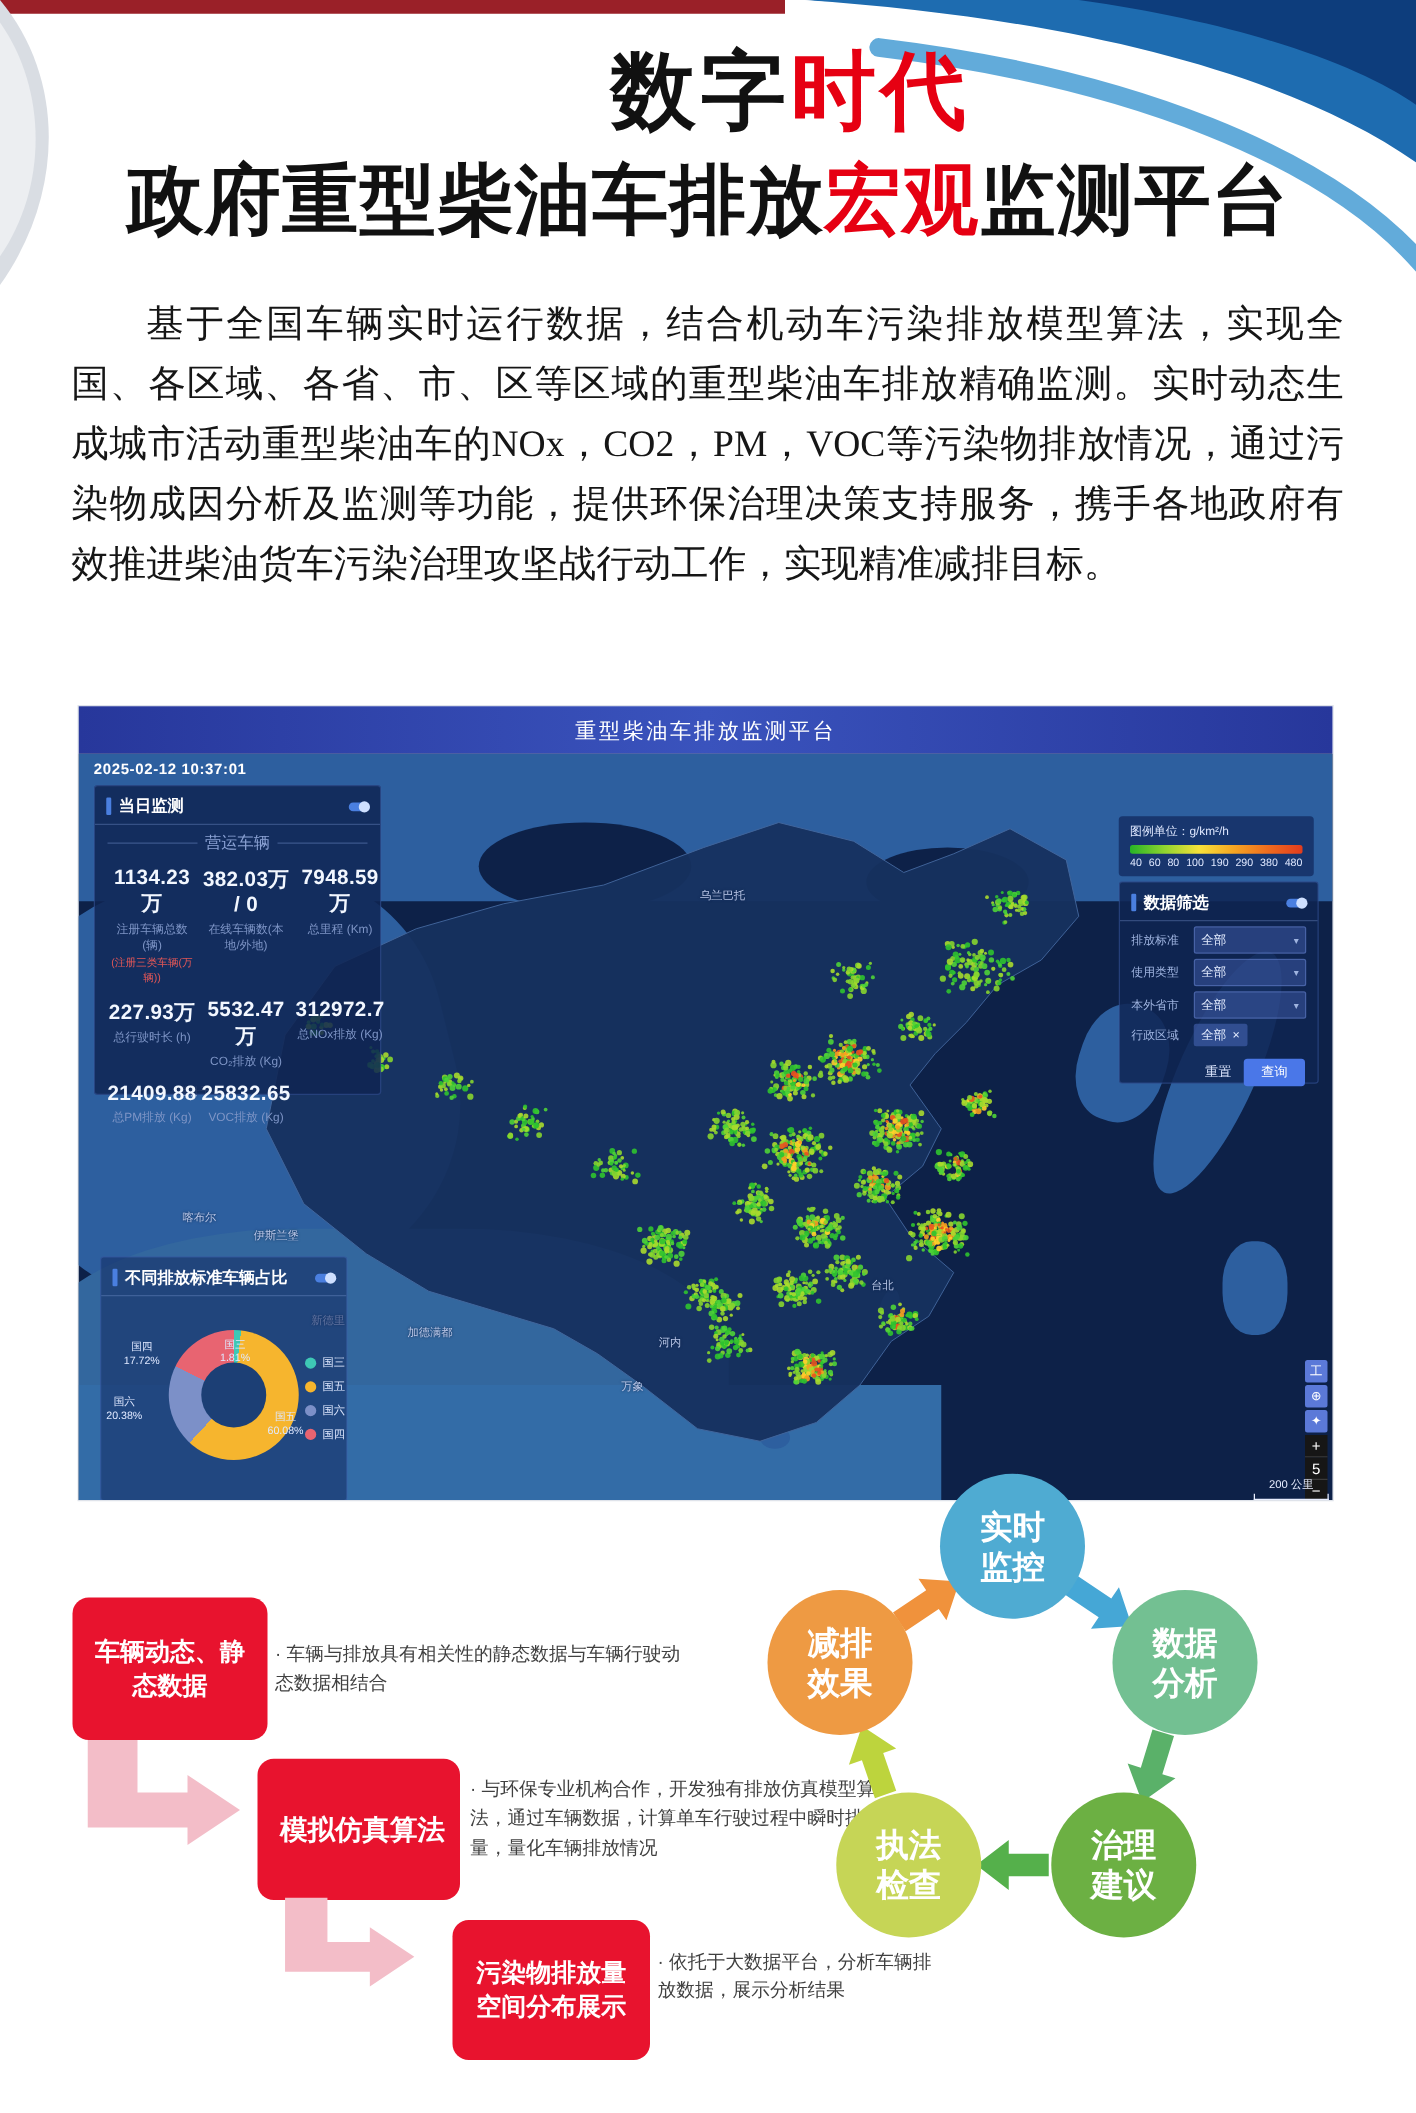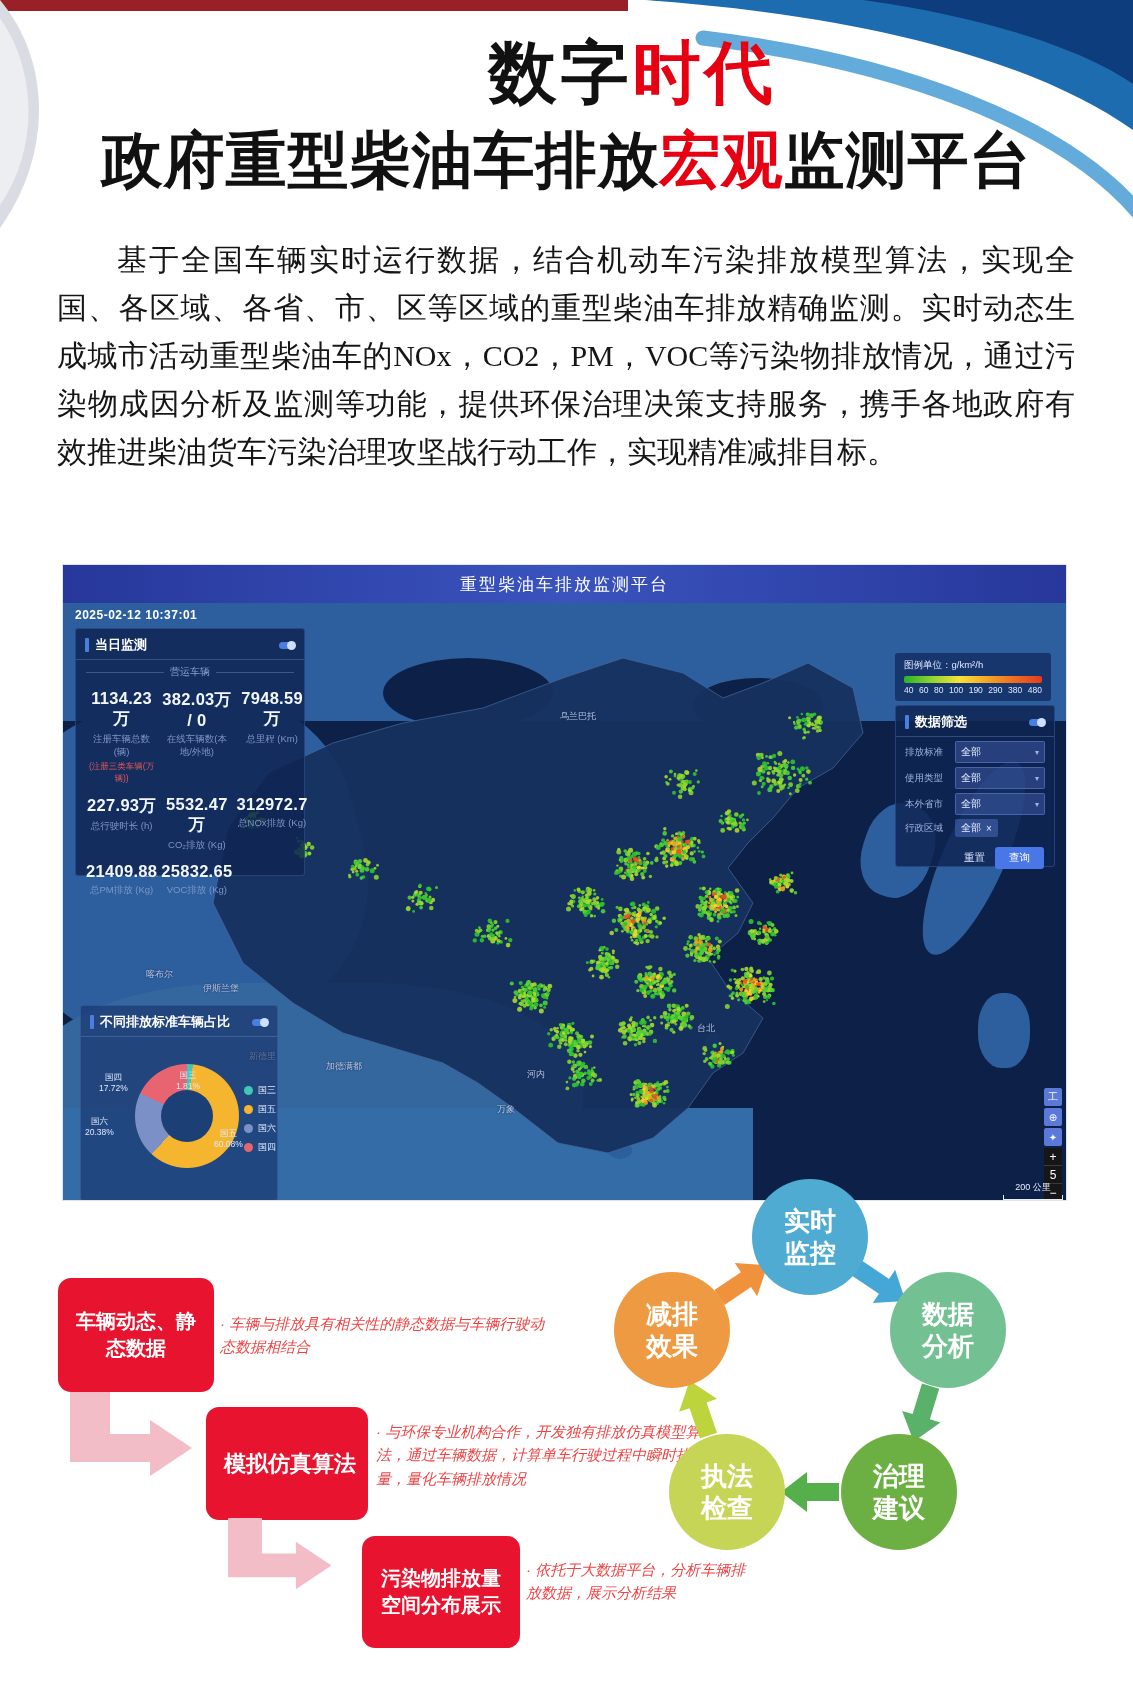--- a/index.html
+++ b/index.html
@@ -28,21 +28,21 @@
   .city{position:absolute;color:#b9c7e8;font-size:9px;white-space:nowrap;text-shadow:0 0 2px #0d2148;}
   .timestamp{position:absolute;left:12px;top:5px;color:#fff;font-weight:bold;font-size:12px;letter-spacing:.5px;}
   .panel{position:absolute;background:rgba(15,36,82,.85);border:1px solid rgba(90,130,220,.30);border-radius:3px;}
   .panel-title{display:flex;align-items:center;gap:6px;padding:7px 9px 5px;color:#fff;font-size:13px;font-weight:bold;
                border-bottom:1px solid rgba(120,150,210,.35);}
   .accent{width:4px;height:14px;background:#4a7fe0;border-radius:1px;flex:0 0 auto;}
   .mini-toggle{margin-left:auto;width:16px;height:7px;border-radius:4px;background:#4a7fe0;position:relative;}
   .mini-toggle::after{content:"";position:absolute;right:-1px;top:-1px;width:9px;height:9px;border-radius:50%;background:#cfe0ff;}
   
   .monitor{left:12px;top:25px;width:228px;height:246px;}
-  .subtab{display:flex;align-items:center;gap:6px;color:#8ba2d4;font-size:10px;padding:5px 10px 2px;text-align:center;}
+  .subtab{display:flex;align-items:center;gap:6px;color:#8ba2d4;font-size:13px;padding:5px 10px 2px;text-align:center;}
   .subtab::before,.subtab::after{content:"";flex:1;border-top:1px solid rgba(120,150,210,.4);}
   .stats{display:grid;grid-template-columns:1fr 1fr 1fr;padding:2px 8px;}
   .stat{padding:6px 2px 4px;text-align:center;}
   .stat .v{color:#f2f7ff;font-size:16.5px;font-weight:bold;letter-spacing:.3px;}
   .stat .l{color:#7e95c6;font-size:9.5px;margin-top:3px;}
   .stat .n{color:#e25757;font-size:8.5px;margin-top:2px;}
   
   .legendbox{position:absolute;left:832px;top:50px;width:156px;height:48px;background:rgba(18,42,96,.78);
              border-radius:3px;padding:6px 9px;box-sizing:border-box;}
   .legendbox .unit{color:#dfe8ff;font-size:9.5px;}
@@ -72,21 +72,21 @@
   
   .tools{position:absolute;left:981px;top:485px;display:flex;flex-direction:column;gap:2px;}
   .tool{width:18px;height:18px;background:#5b79d8;color:#fff;font-size:10px;display:flex;align-items:center;justify-content:center;border-radius:2px;}
   .zoomctl{position:absolute;left:981px;top:545px;display:flex;flex-direction:column;}
   .zbtn{width:18px;height:17px;background:#161616;color:#fff;font-size:12px;display:flex;align-items:center;justify-content:center;border-bottom:1px solid #3a3a3a;}
   .scale{position:absolute;left:940px;top:578px;color:#e8eeff;font-size:9px;text-align:center;width:60px;}
   .scale .bar{height:4px;border-left:1px solid #e8eeff;border-right:1px solid #e8eeff;border-bottom:1px solid #e8eeff;margin-top:1px;}
   
   .stepbox{position:absolute;background:#e8132e;border-radius:13px;color:#fff;font-weight:bold;
            display:flex;align-items:center;justify-content:flex-end;text-align:center;padding:8px 12px;box-sizing:border-box;}
-  .bullet{position:absolute;color:#ef4444;font-size:15px;line-height:1.55;font-style:italic;}
+  .bullet{position:absolute;color:#404040;font-size:15px;line-height:1.55;}
   .cycle{position:absolute;left:595px;top:1165px;width:460px;height:420px;}
   .circle{position:absolute;width:116px;height:116px;border-radius:50%;display:flex;align-items:center;justify-content:center;
           color:#fff;font-size:26px;font-weight:bold;text-align:center;line-height:1.25;}
   .circle span{display:block;width:58px;word-break:break-all;}
 </style>
 </head>
 <body>
 
 <div class="poster">
 

